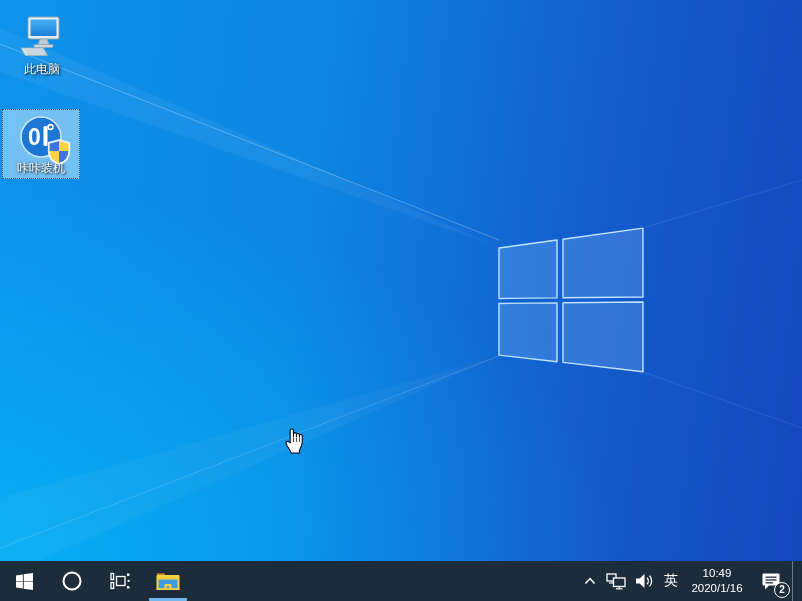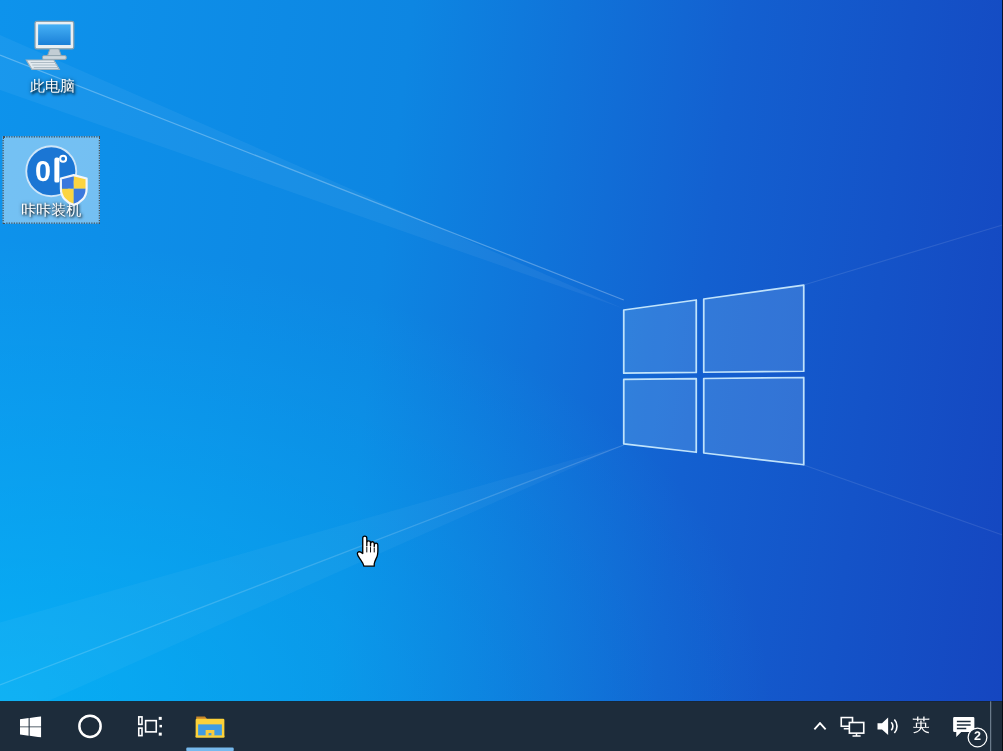--- a/index.html
+++ b/index.html
@@ -216,20 +216,24 @@
       <button class="tray-btn" style="width:28px;">
         <svg width="19" height="16" viewBox="0 0 19 16">
           <path d="M1 5.5 v5 h3.6 L9.5 15 V1 L4.6 5.5 Z" fill="#fff"></path>
           <path d="M12 4.8 a4.6 4.6 0 0 1 0 6.4" fill="none" stroke="#fff" stroke-width="1.3"></path>
           <path d="M14.5 2.6 a8 8 0 0 1 0 10.8" fill="none" stroke="#fff" stroke-width="1.3"></path>
         </svg>
       </button>
 
       <button class="tray-btn tray-ime">英</button>
 
+      <button class="tray-btn tray-clock">
+        <div>10:49</div>
+        <div>2020/1/16</div>
+      </button>
 
       <button class="tray-btn" style="width:42px;">
         <svg width="20" height="19" viewBox="0 0 20 19">
           <path d="M2.5 1.5 h15 a1 1 0 0 1 1 1 v10 a1 1 0 0 1 -1 1 H8 l-4 4 v-4 H2.5 a1 1 0 0 1 -1 -1 v-10 a1 1 0 0 1 1 -1 Z" fill="#fff"></path>
           <g stroke="#1d2c3b" stroke-width="1.3">
             <line x1="4.5" y1="5.2" x2="15.5" y2="5.2"></line>
             <line x1="4.5" y1="8" x2="15.5" y2="8"></line>
             <line x1="4.5" y1="10.8" x2="12" y2="10.8"></line>
           </g>
         </svg>

